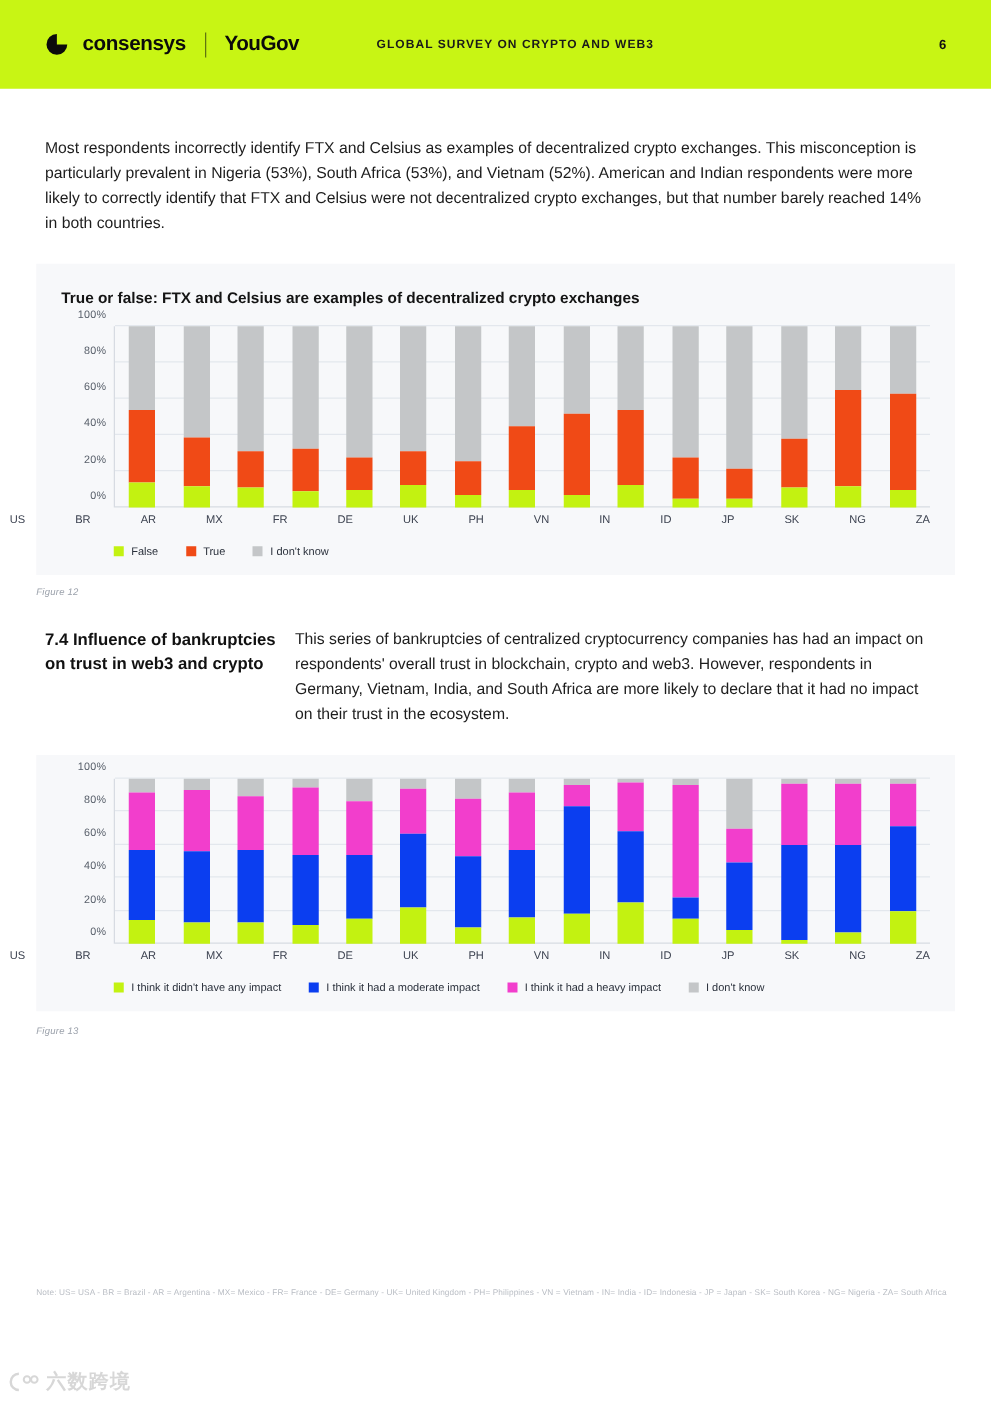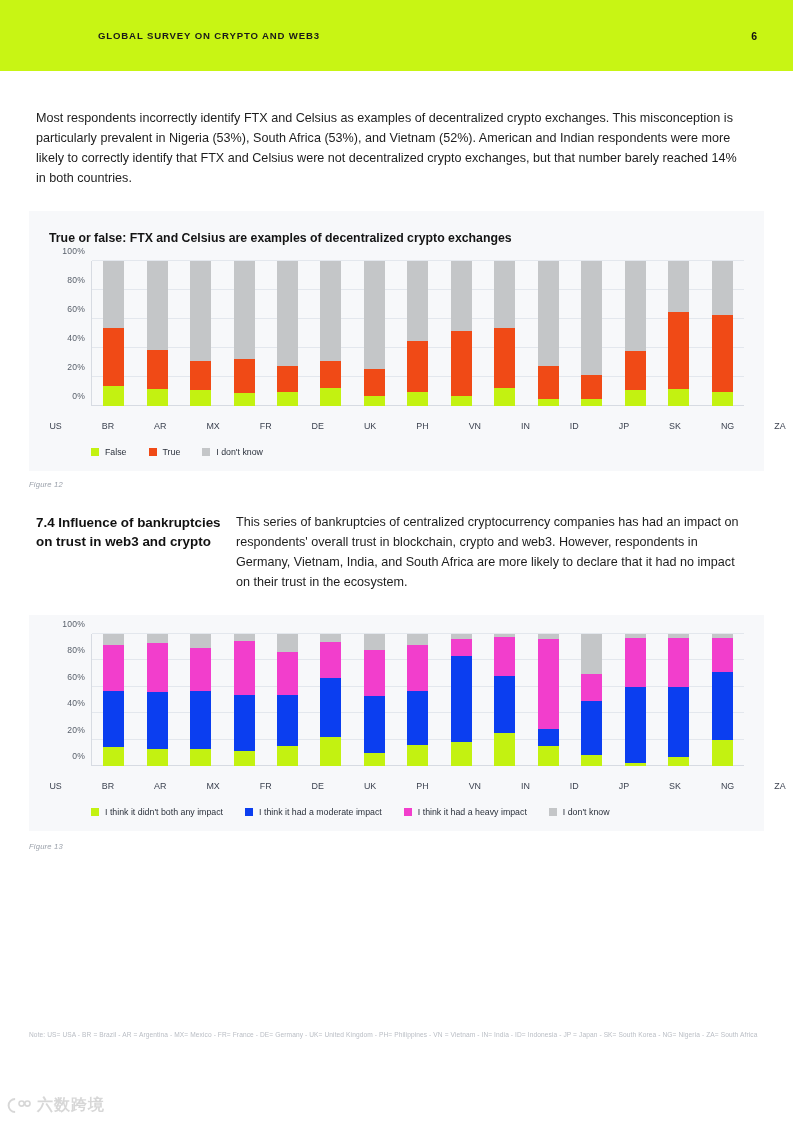--- a/index.html
+++ b/index.html
@@ -66,22 +66,22 @@
     position:absolute; left:0; right:0; height:1px; background:#e3e7ed;
   }
   .grid-line.base { background:#d7dbe2; }
   .bars {
     position:absolute; left:0; right:0; bottom:0; top:0;
     display:flex; align-items:flex-end; justify-content:space-around;
   }
   .bar-col { position:relative; height:100%; display:flex; flex-direction:column; justify-content:flex-end; }
   .seg { width:100%; }
   .x-labels {
-    display:flex; justify-content:center;
-    margin-left:42px; margin-top:15px;gap:40px;
+    display:flex; justify-content:flex-end;
+    margin-left:42px; margin-top:4px;gap:40px;
   }
   .x-lab { font-size:8.9px; color:#3c4250; text-align:center; }
 
   
   .legend { display:flex; margin-left:42px; margin-top:16px; gap:22px; flex-wrap:wrap; }
   .legend-item { display:flex; align-items:center; gap:6px; }
   .swatch { width:8px; height:8px; flex:0 0 8px; }
   .legend-label { font-size:8.8px; color:#2b313c; }
 
   
@@ -103,20 +103,28 @@
   }
   .wm-mark { width:26px; height:19px; }
   .wm-text { font-size:16px; font-weight:700; color:#7d7d7d; letter-spacing:1px; }
 </style>
 </head>
 <body>
 
 <div class="page">
 
   <div class="header">
+    <div class="logo-group">
+      <svg class="logo-mark" viewBox="0 0 24 24">
+        <path d="M12 1.5A10.5 10.5 0 1 0 22.5 12H12V1.5Z" fill="#0b0b0b"></path>
+      </svg>
+      <span class="logo-word">consensys</span>
+      <span class="logo-div"></span>
+      <span class="logo-yougov">YouGov</span>
+    </div>
     <div class="header-title">GLOBAL SURVEY ON CRYPTO AND WEB3</div>
     <div class="page-num">6</div>
   </div>
 
   <div class="section">
     <div class="sec-body">Most respondents incorrectly identify FTX and Celsius as examples of decentralized crypto exchanges. This misconception is particularly prevalent in Nigeria (53%), South Africa (53%), and Vietnam (52%). American and Indian respondents were more likely to correctly identify that FTX and Celsius were not decentralized crypto exchanges, but that number barely reached 14% in both countries.</div>
   </div>
 
   <div class="panel">
     <div class="panel-title">True or false: FTX and Celsius are examples of decentralized crypto exchanges</div>
@@ -378,21 +386,21 @@
         <div class="x-lab" style="width: 35px;">IN</div>
         <div class="x-lab" style="width: 35px;">ID</div>
         <div class="x-lab" style="width: 35px;">JP</div>
         <div class="x-lab" style="width: 35px;">SK</div>
         <div class="x-lab" style="width: 35px;">NG</div>
         <div class="x-lab" style="width: 35px;">ZA</div>
       </div>
     <div class="legend" id="c13l">
         <div class="legend-item">
           <span class="swatch" style="background: rgb(195, 242, 17);"></span>
-          <span class="legend-label">I think it didn't both any impact</span>
+          <span class="legend-label">I think it didn't have any impact</span>
         </div>
         <div class="legend-item">
           <span class="swatch" style="background: rgb(11, 62, 240);"></span>
           <span class="legend-label">I think it had a moderate impact</span>
         </div>
         <div class="legend-item">
           <span class="swatch" style="background: rgb(242, 62, 204);"></span>
           <span class="legend-label">I think it had a heavy impact</span>
         </div>
         <div class="legend-item">

